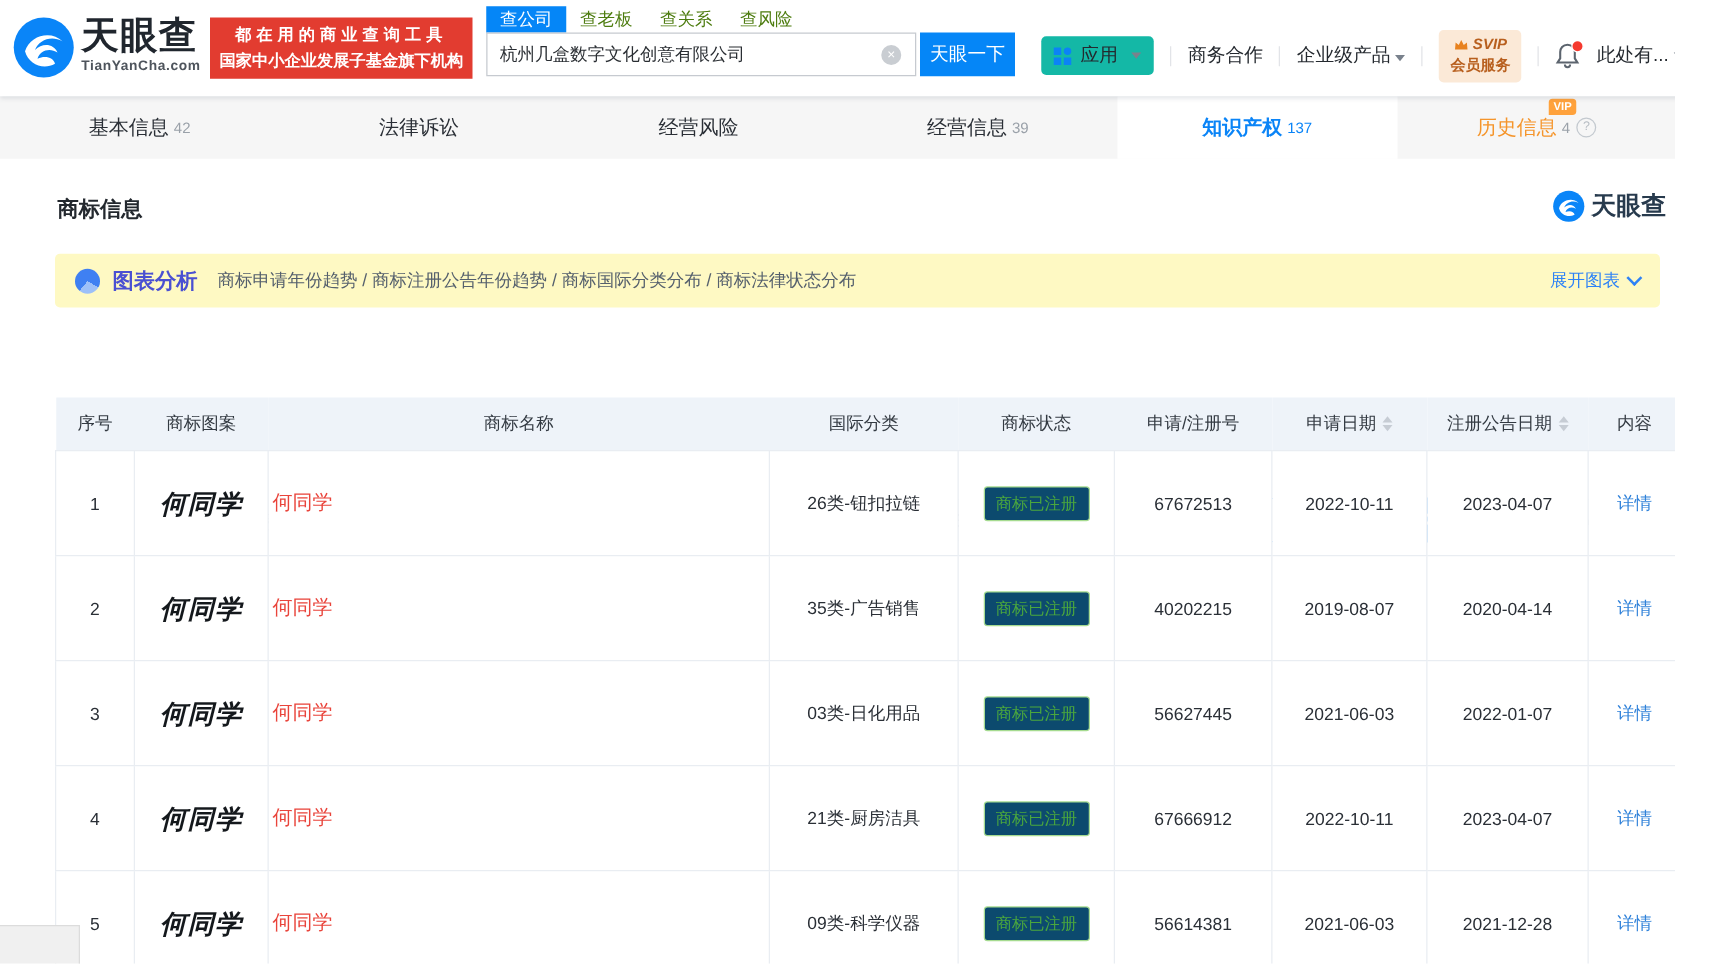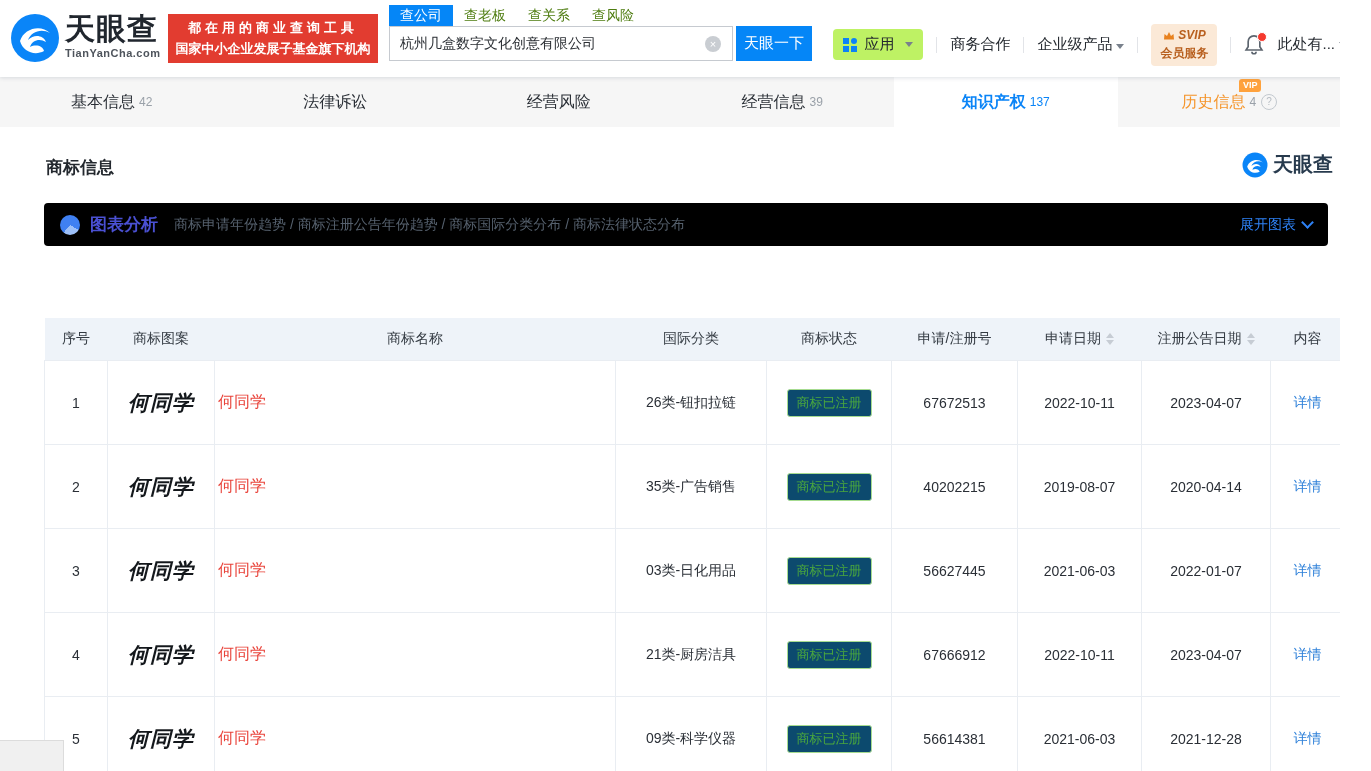--- a/index.html
+++ b/index.html
@@ -18,21 +18,21 @@
   .search-tabs{position:absolute;left:389px;top:5px;display:flex;}
   .search-tab{padding:2px 11px;font-size:14px;color:#4d7c0f;cursor:pointer;}
   .search-tab.active{background:#0586f7;color:#fff;}
   .search-row{position:absolute;left:389px;top:26px;display:flex;}
   .company-input{box-sizing:border-box;width:344px;height:35px;border:1px solid #c6cad0;padding:0 32px 0 10px;font-size:14px;color:#2a2e33;outline:none;}
   .clear-icon{width:16px;height:16px;border-radius:50%;background:#c9cdd2;color:#fff;font-size:11px;line-height:16px;text-align:center;cursor:pointer;}
   .clear-icon::before{content:"\00d7";}
   .company-clear{position:absolute;left:316px;top:10px;}
   .search-btn{width:76px;height:35px;margin-left:3px;background:#0586f7;color:#fff;font-size:15px;border:none;cursor:pointer;}
   .topbar-right{position:absolute;right:24px;top:24px;display:flex;align-items:center;gap:13px;font-size:15px;color:#24292f;}
-  .apps-chip{display:flex;align-items:center;gap:7px;background:#bef264;border-radius:4px;padding:6px 10px;cursor:pointer;}
+  .apps-chip{display:flex;align-items:center;gap:7px;background:#14b8a6;border-radius:4px;padding:6px 10px;cursor:pointer;}
   .grid-icon{display:grid;grid-template-columns:6px 6px;grid-template-rows:6px 6px;gap:2px;}
   .grid-icon i{background:#0b83f6;display:block;}
   .grid-icon i:nth-child(2){border-radius:50%;}
   .caret{width:0;height:0;border-left:4px solid transparent;border-right:4px solid transparent;border-top:5px solid #79818c;display:inline-block;margin-left:4px;}
   .vdiv{width:1px;height:16px;background:#e2e4e8;}
   .hlink{cursor:pointer;white-space:nowrap;}
   .svip-chip{background:#fbe9d7;border-radius:4px;padding:4px 9px;text-align:center;line-height:1.25;cursor:pointer;}
   .svip-l1{color:#b85f1e;font-size:12px;font-weight:800;font-style:italic;display:flex;align-items:center;justify-content:center;gap:3px;}
   .svip-l2{color:#b85f1e;font-size:12px;font-weight:600;}
   .bell-wrap{position:relative;cursor:pointer;width:20px;height:22px;}
@@ -49,21 +49,21 @@
   .vip-wrap{position:relative;display:inline-block;}
   .vip-badge{position:absolute;top:-13px;right:-16px;background:#ffa23c;color:#fff;font-size:9px;font-weight:700;padding:1px 4px;border-radius:3px 3px 3px 0;line-height:1.3;}
   .q-icon{display:inline-block;width:14px;height:14px;border:1px solid #c3c9cf;border-radius:50%;color:#b6bcc3;font-size:10px;line-height:14px;text-align:center;margin-left:5px;}
   .q-icon::before{content:"?";}
 
   
   .main{position:absolute;top:127px;left:4px;width:1341px;height:644px;background:#fff;}
   .section-title{position:absolute;left:42px;top:29px;font-size:17px;font-weight:700;color:#23282e;}
   .watermark{position:absolute;left:1238px;top:24px;display:flex;align-items:center;gap:5px;}
   .watermark-text{font-size:20px;font-weight:800;color:#273a4d;}
-  .chart-banner{position:absolute;left:40px;top:76px;width:1252px;height:43px;background:#000000;border-radius:4px;display:flex;align-items:center;padding:0 16px;}
+  .chart-banner{position:absolute;left:40px;top:76px;width:1252px;height:43px;background:#fef9c3;border-radius:4px;display:flex;align-items:center;padding:0 16px;}
   .pie-icon{width:20px;height:20px;border-radius:50%;background:conic-gradient(from 220deg,#3f80f2 0 72%,#9dc0f8 72% 100%);}
   .chart-label{font-size:17px;font-weight:800;color:#4a50d2;margin:0 16px 0 10px;}
   .chart-items{font-size:14px;color:#55606d;}
   .expand-link{margin-left:auto;font-size:14px;color:#2e82f6;display:flex;align-items:center;gap:7px;cursor:pointer;}
   .chevron-down{width:7px;height:7px;border-right:2px solid #2e82f6;border-bottom:2px solid #2e82f6;transform:rotate(45deg);margin-top:-4px;}
 
   
   .subtab{position:absolute;top:272px;height:36px;display:flex;align-items:center;font-size:15px;cursor:pointer;}
   .subtab1{left:42px;border-bottom:3px solid #0a84f7;}
   .subtab1 .st-label{color:#23282e;font-weight:700;}

